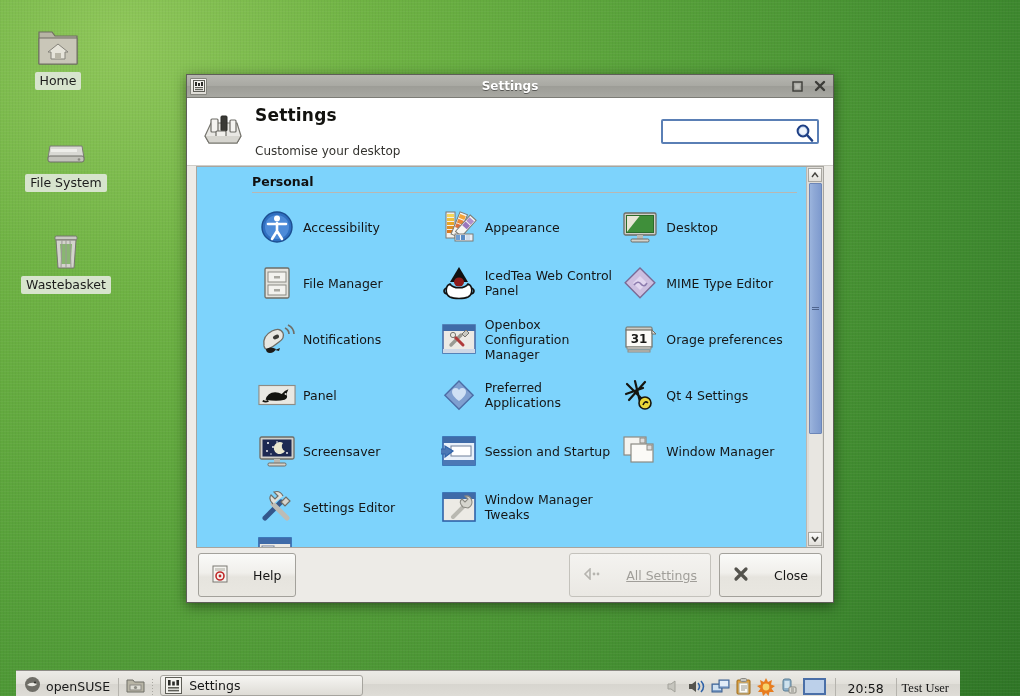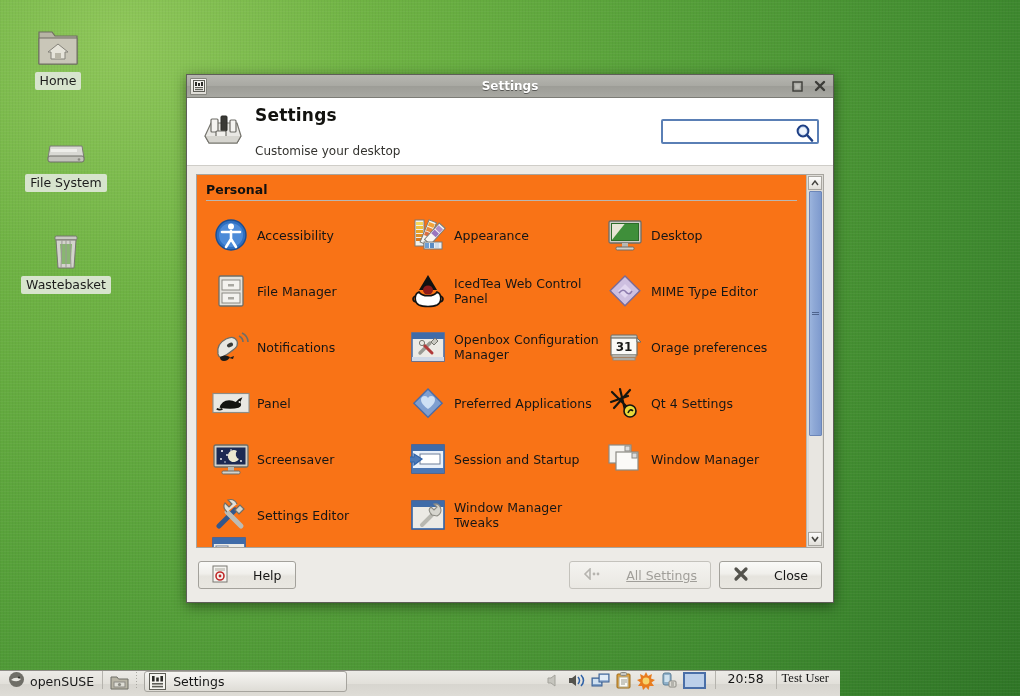--- a/index.html
+++ b/index.html
@@ -68,22 +68,22 @@
     display:flex; align-items:center;
   }
   .search-wrap input{
     border:0; outline:0; width:100%; height:100%;
     padding:0 24px 0 5px; font-size:12px;
     font-family:"DejaVu Sans",sans-serif; background:transparent; color:#111;
   }
   .search-ico{ position:absolute; right:3px; top:2px; }
 
   .content{
-    flex:1 1 auto; margin:8px 9px 0 9px; background:#f97316;
-    border:1px solid #a7a59f; display:flex; overflow:hidden;
+    flex:1 1 auto; margin:0 9px 0 9px; background:#7dd3fc;
+    border:1px solid #a7a59f; display:flex; overflow:hidden;padding-left:46px;
   }
   .panel{ flex:1 1 auto; padding:7px 9px 0 9px; overflow:hidden; position:relative;}
   .group-title{
     font-size:12.5px; font-weight:bold; color:#111; padding-bottom:3px;
     border-bottom:1px solid #b9b7b2; margin-bottom:6px;
   }
   .grid{ display:grid; grid-template-columns:repeat(3,1fr); }
   .cell{
     display:flex; align-items:center; gap:7px; height:56px;
     padding-left:6px; cursor:default;
@@ -106,36 +106,36 @@
     position:absolute; left:0; top:0; width:13px; height:72%;
     background:linear-gradient(to right,#9bb4dd 0%,#8fa9d6 35%,#7e9ace 100%);
     border:1px solid #6c86b8; border-radius:1px;
     display:flex; align-items:center; justify-content:center;
   }
   .sb-grip{ width:7px; }
   .sb-grip i{ display:block; height:1px; background:#4e648e; margin:1.5px 0;}
 
   .footer{ flex:0 0 54px; display:flex; align-items:center; padding:0 11px; gap:8px; }
   .btn{
-    height:28px; min-width:88px; padding:0 13px;
+    height:44px; min-width:88px; padding:0 13px;
     display:flex; align-items:center; justify-content:center; gap:25px;
     background:linear-gradient(to bottom,#fafaf8 0%,#f0efeb 45%,#e6e4de 55%,#e9e7e1 100%);
     border:1px solid #a3a19b; border-radius:3px;
     font-size:12.5px; color:#161616; cursor:default;
   }
   .btn.wide{ min-width:100px; }
   .btn[data-disabled="true"]{ color:#a09e99; background:linear-gradient(#f4f3f0,#eae8e3); border-color:#c4c2bc;text-decoration:underline; }
   .spacer{ flex:1 1 auto; }
 
   
   #taskbar{
-    position:absolute; left:0; bottom:0; width:840px; height:26px;
+    position:absolute; left:16px; bottom:0; width:944px; height:26px;
     background:linear-gradient(to bottom,#ecebe7 0%,#e2e0da 50%,#d7d5cf 51%,#dedcd6 100%);
     border-top:1px solid #8e8c86;
-    display:flex; align-items:flex-start; padding:0 5px; gap:5px;
+    display:flex; align-items:flex-end; padding:0 5px; gap:5px;
   }
   .tb-start{ display:flex; align-items:center; gap:5px; font-size:12.5px; color:#1a1a1a; padding:0 3px;}
   .tb-sep{ width:1px; height:18px; background:#b5b3ad; }
   .tb-launcher{ width:22px;height:22px; display:flex;align-items:center;justify-content:center;}
   .tb-handle{ width:4px; height:18px;
     background-image:radial-gradient(circle,#a9a7a1 1px, transparent 1px);
     background-size:3px 3px; }
   .tb-task{
     display:flex; align-items:center; gap:7px; height:21px; padding:0 9px 0 4px;
     min-width:203px;

